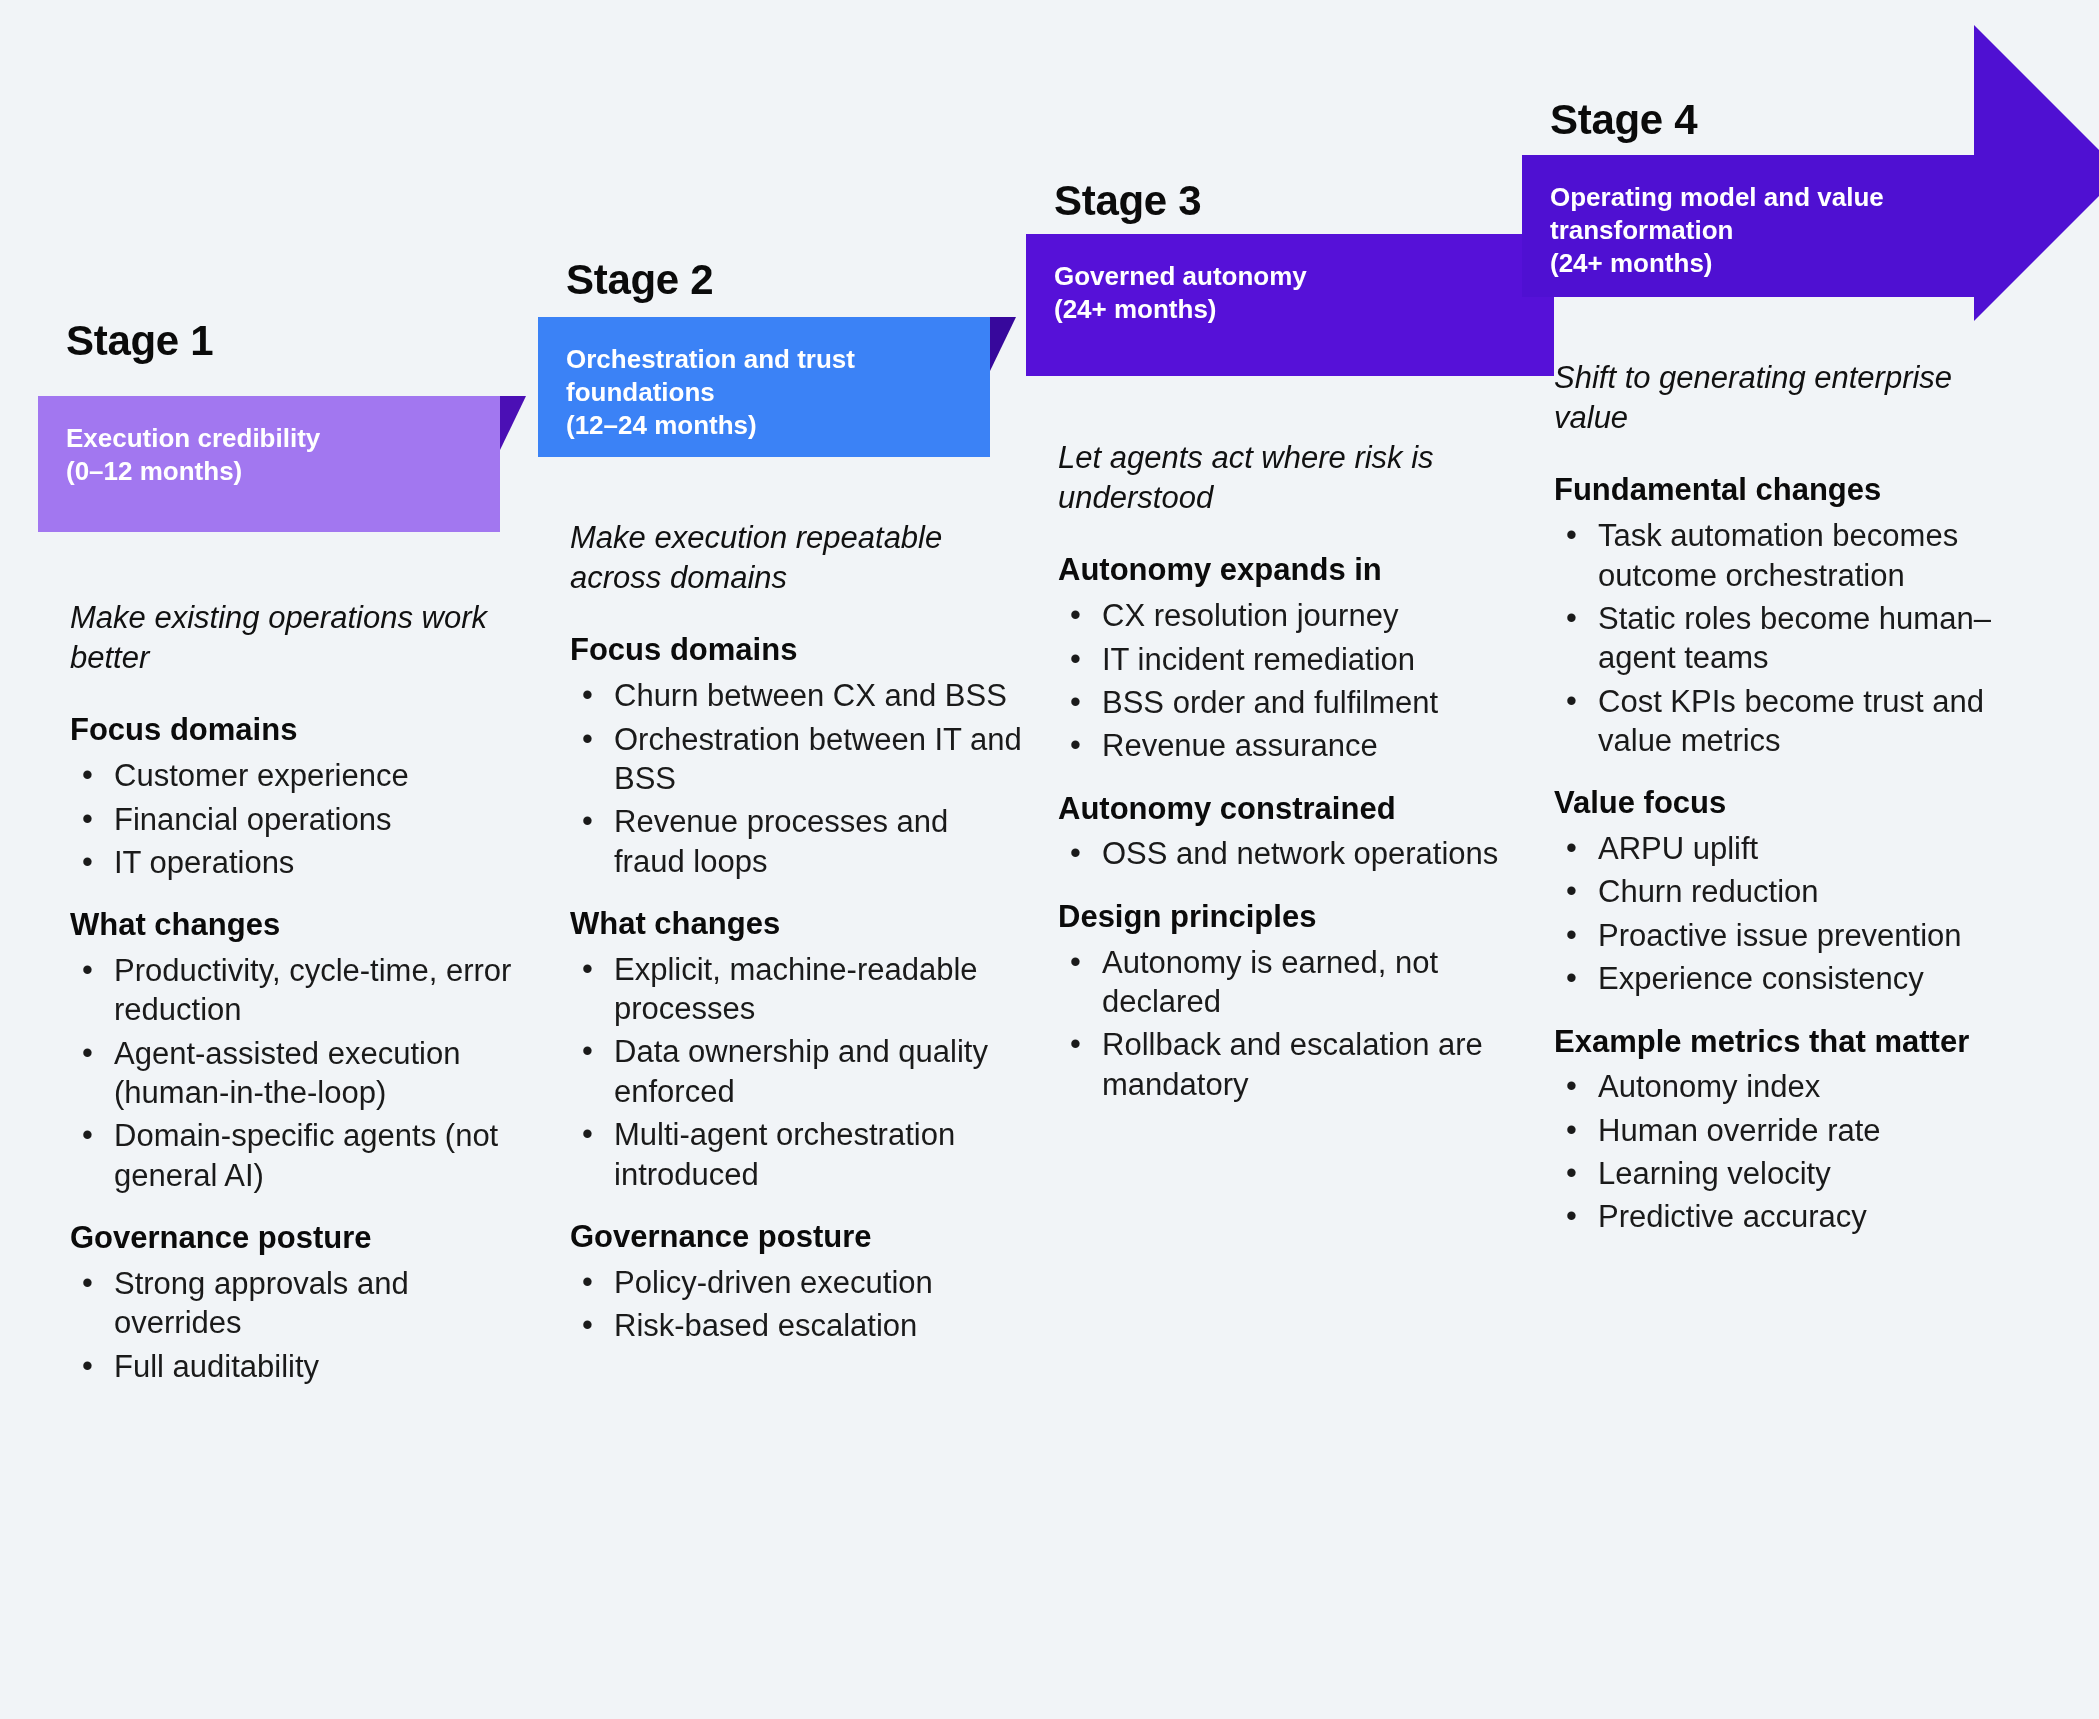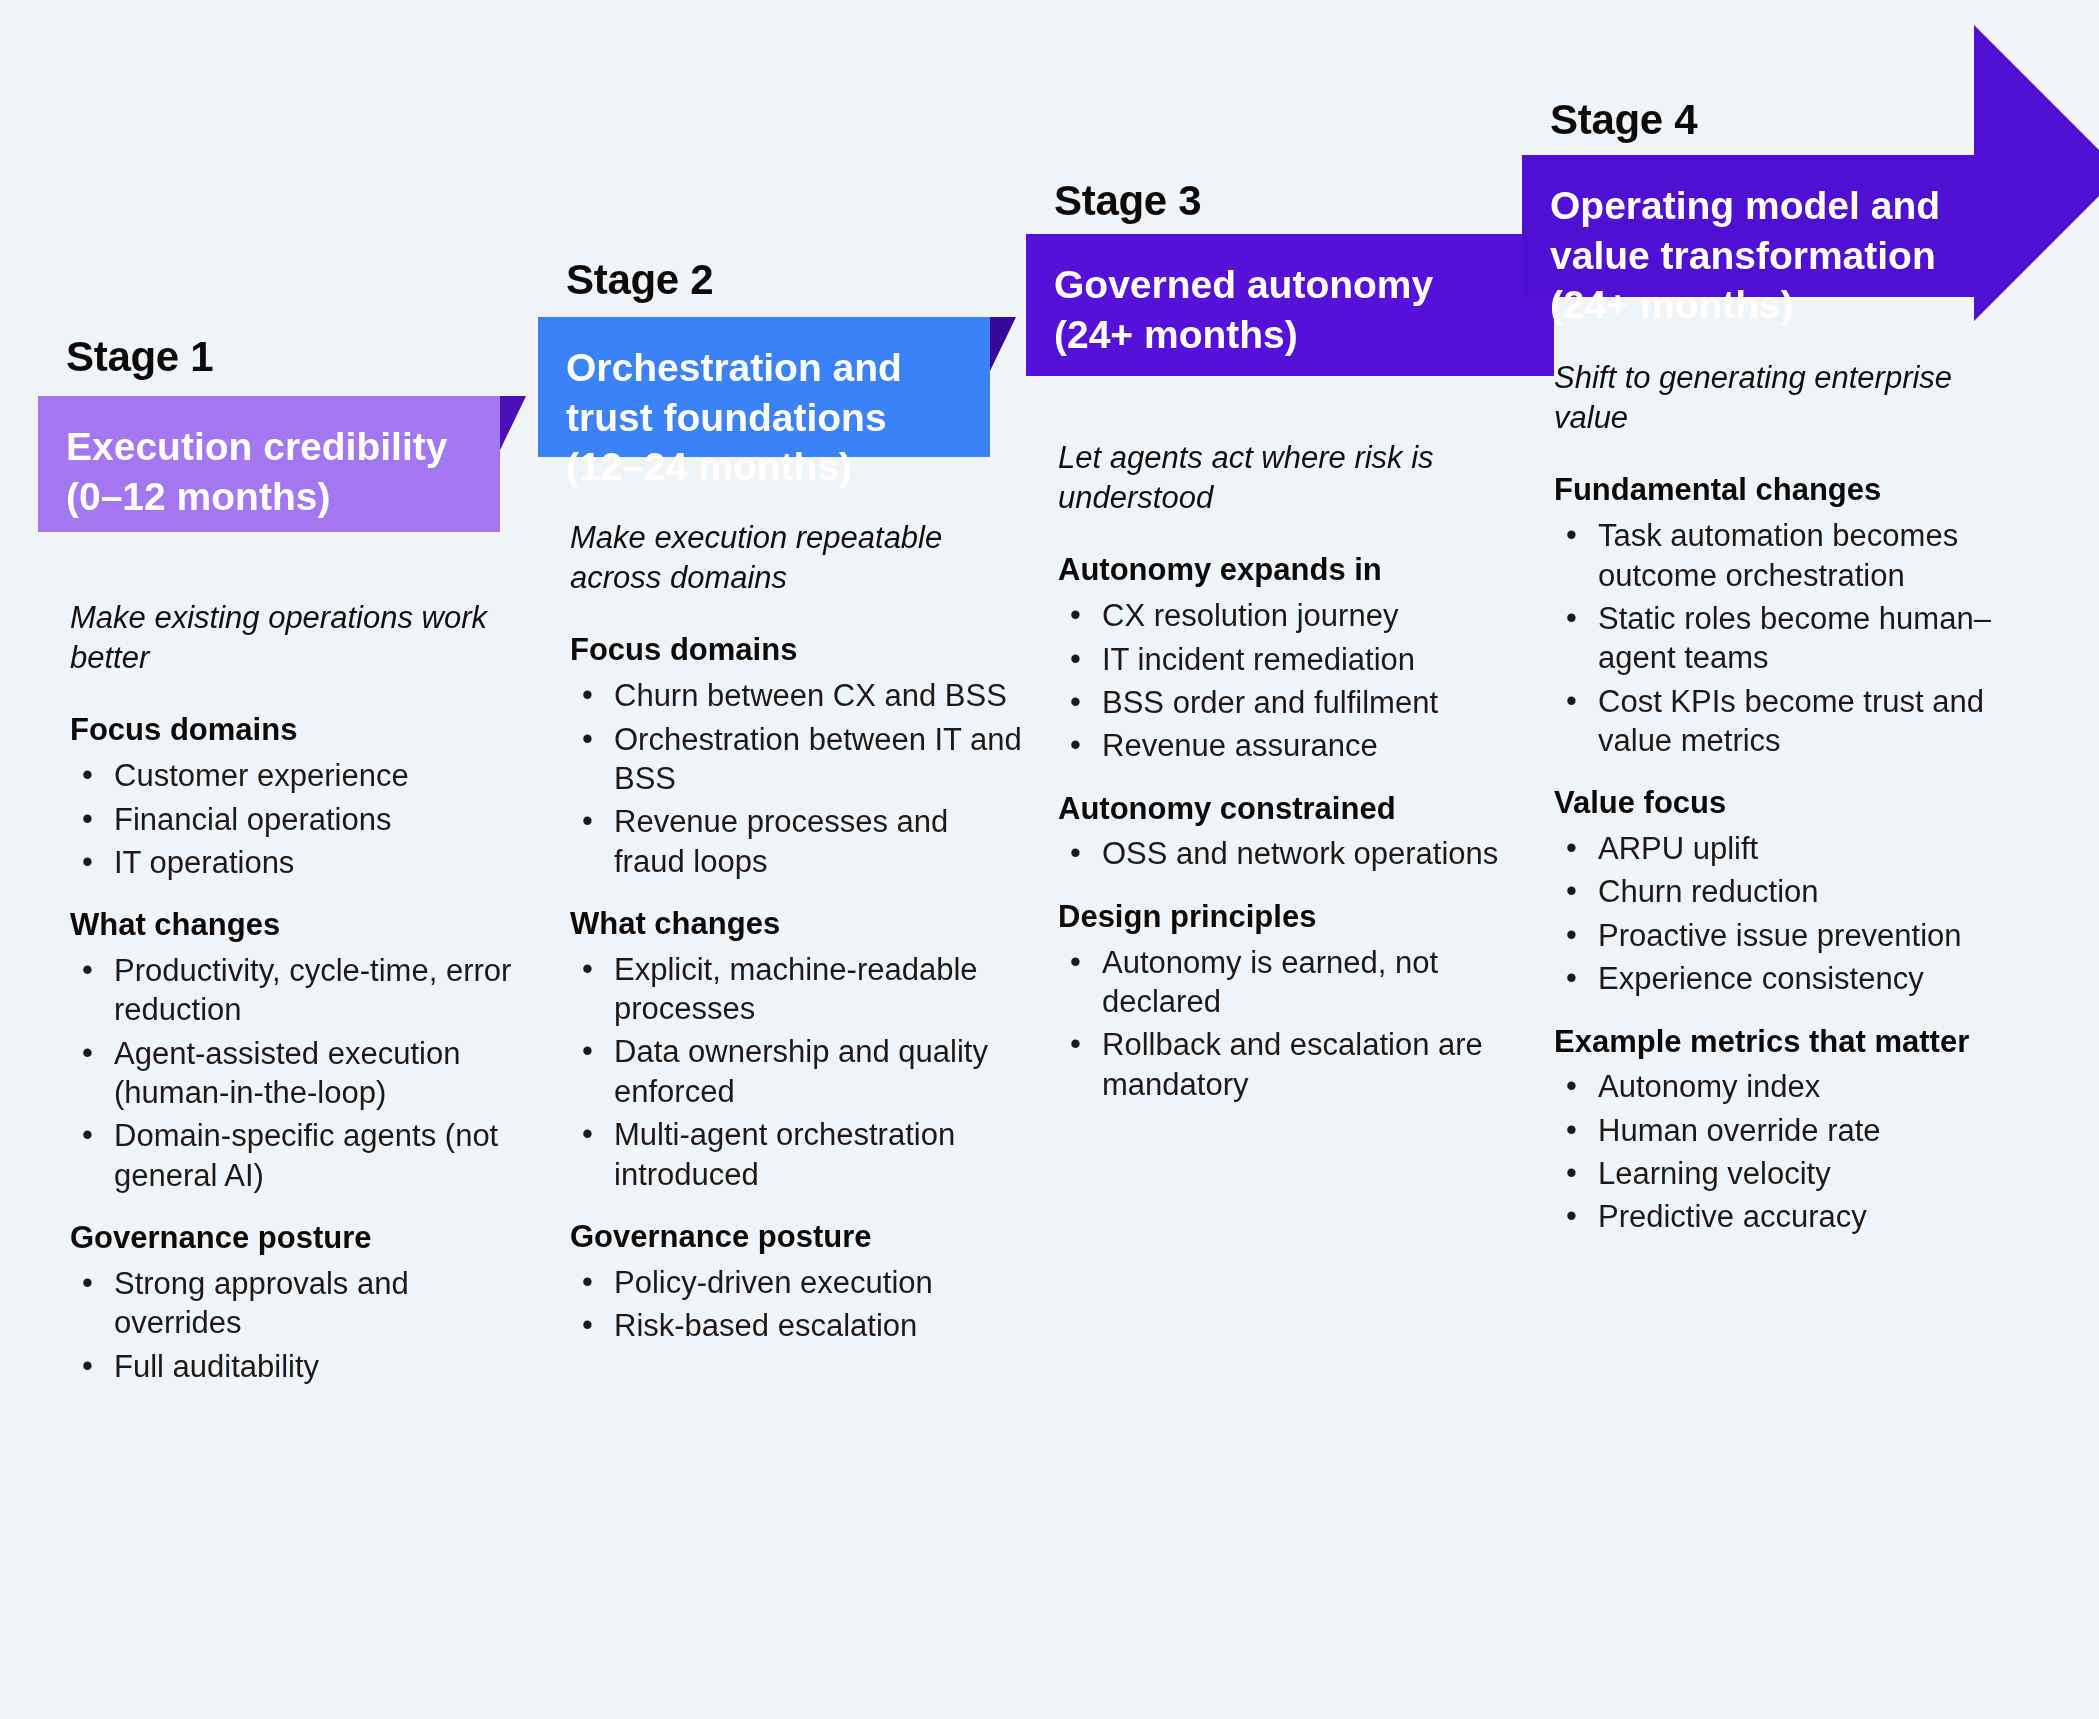--- a/index.html
+++ b/index.html
@@ -22,32 +22,32 @@
 
   
   .stage-label {
     position:absolute;
     font-size:42px;
     font-weight:bold;
     letter-spacing:-0.3px;
     color:#0b0b0b;
     white-space:nowrap;
   }
-  .s1 .stage-label { left:-6px; top:333px; }
+  .s1 .stage-label { left:-6px; top:317px; }
   .s2 .stage-label { left:-6px; top:256px; }
   .s3 .stage-label { left:-6px; top:177px; }
   .s4 .stage-label { left:-6px; top:96px; }
 
   
   .banner {
     position:absolute;
     left:-34px;
     padding:26px 26px 30px 28px;
     color:#ffffff;
-    font-size:39px;
+    font-size:26px;
     font-weight:bold;
     line-height:1.27;
   }
   .s1 .banner { top:396px; width:462px; height:136px; background:#a277f0; }
   .s2 .banner { top:317px; width:452px; height:140px; background:#3b82f6; }
   .s3 .banner { top:234px; width:528px; height:142px; background:#5611d8; }
   .s4 .banner { top:155px; width:452px; height:142px; background:#4f10d2; }
 
   
   .banner-notch {

